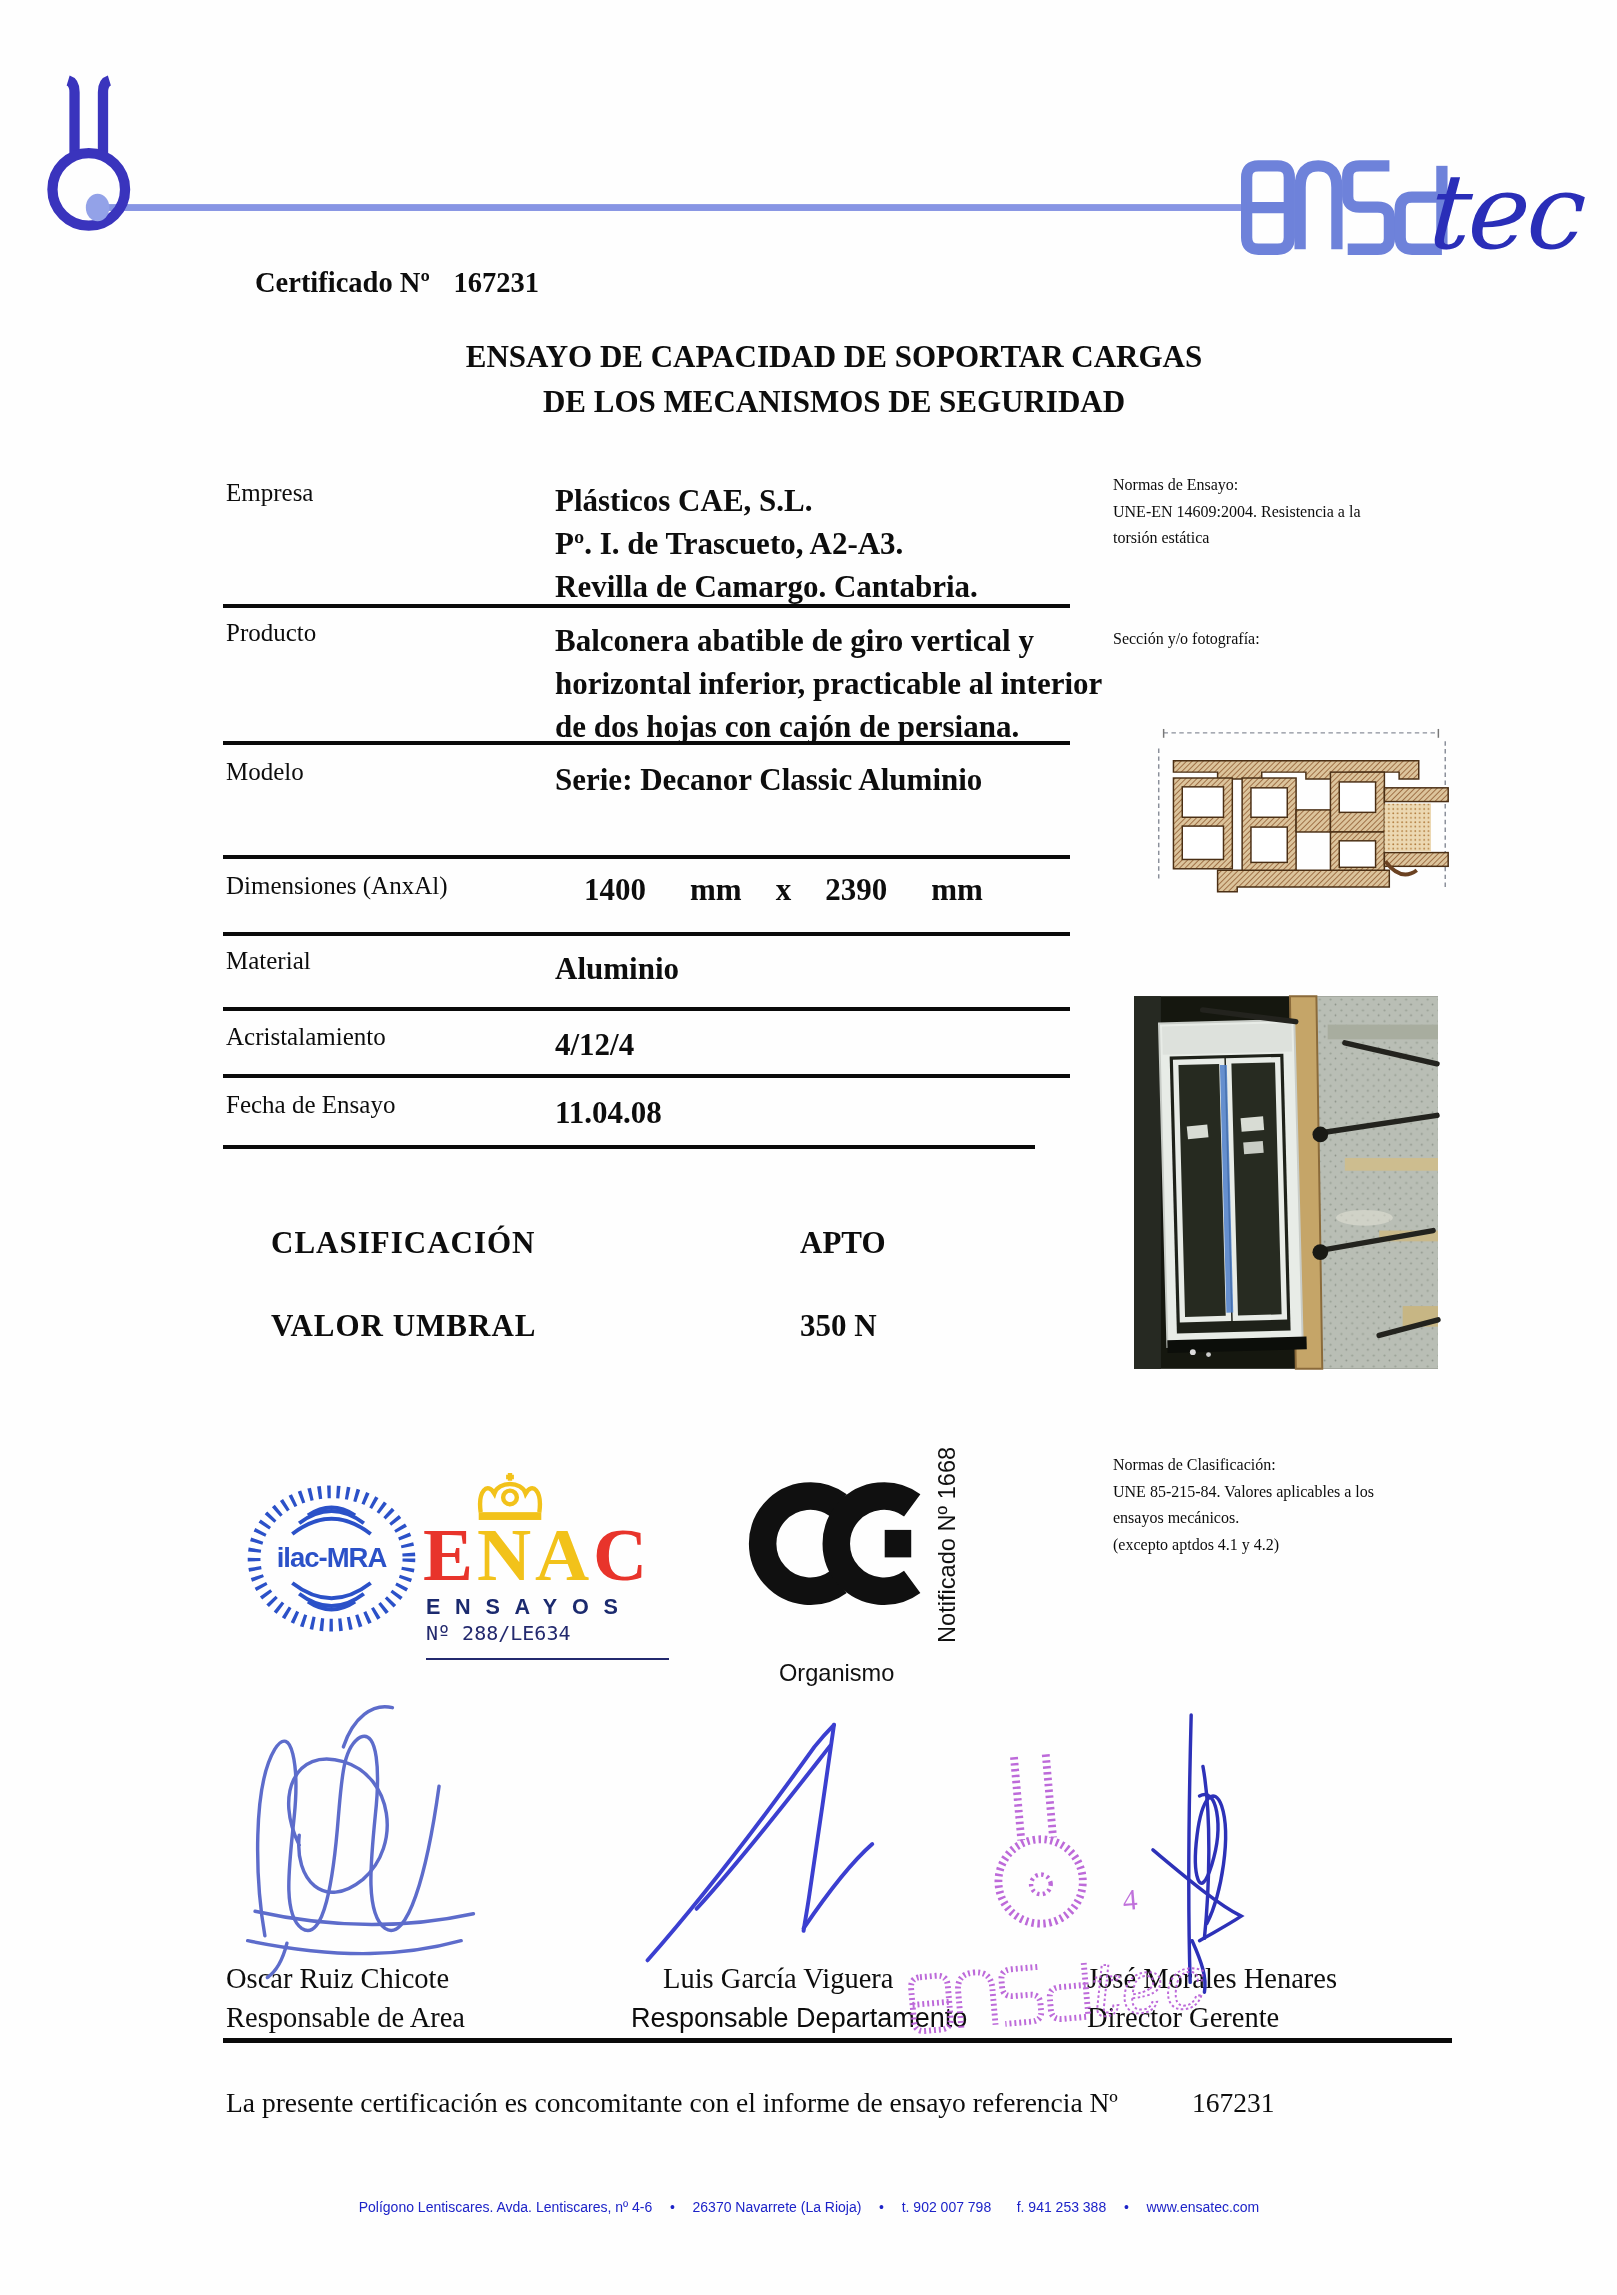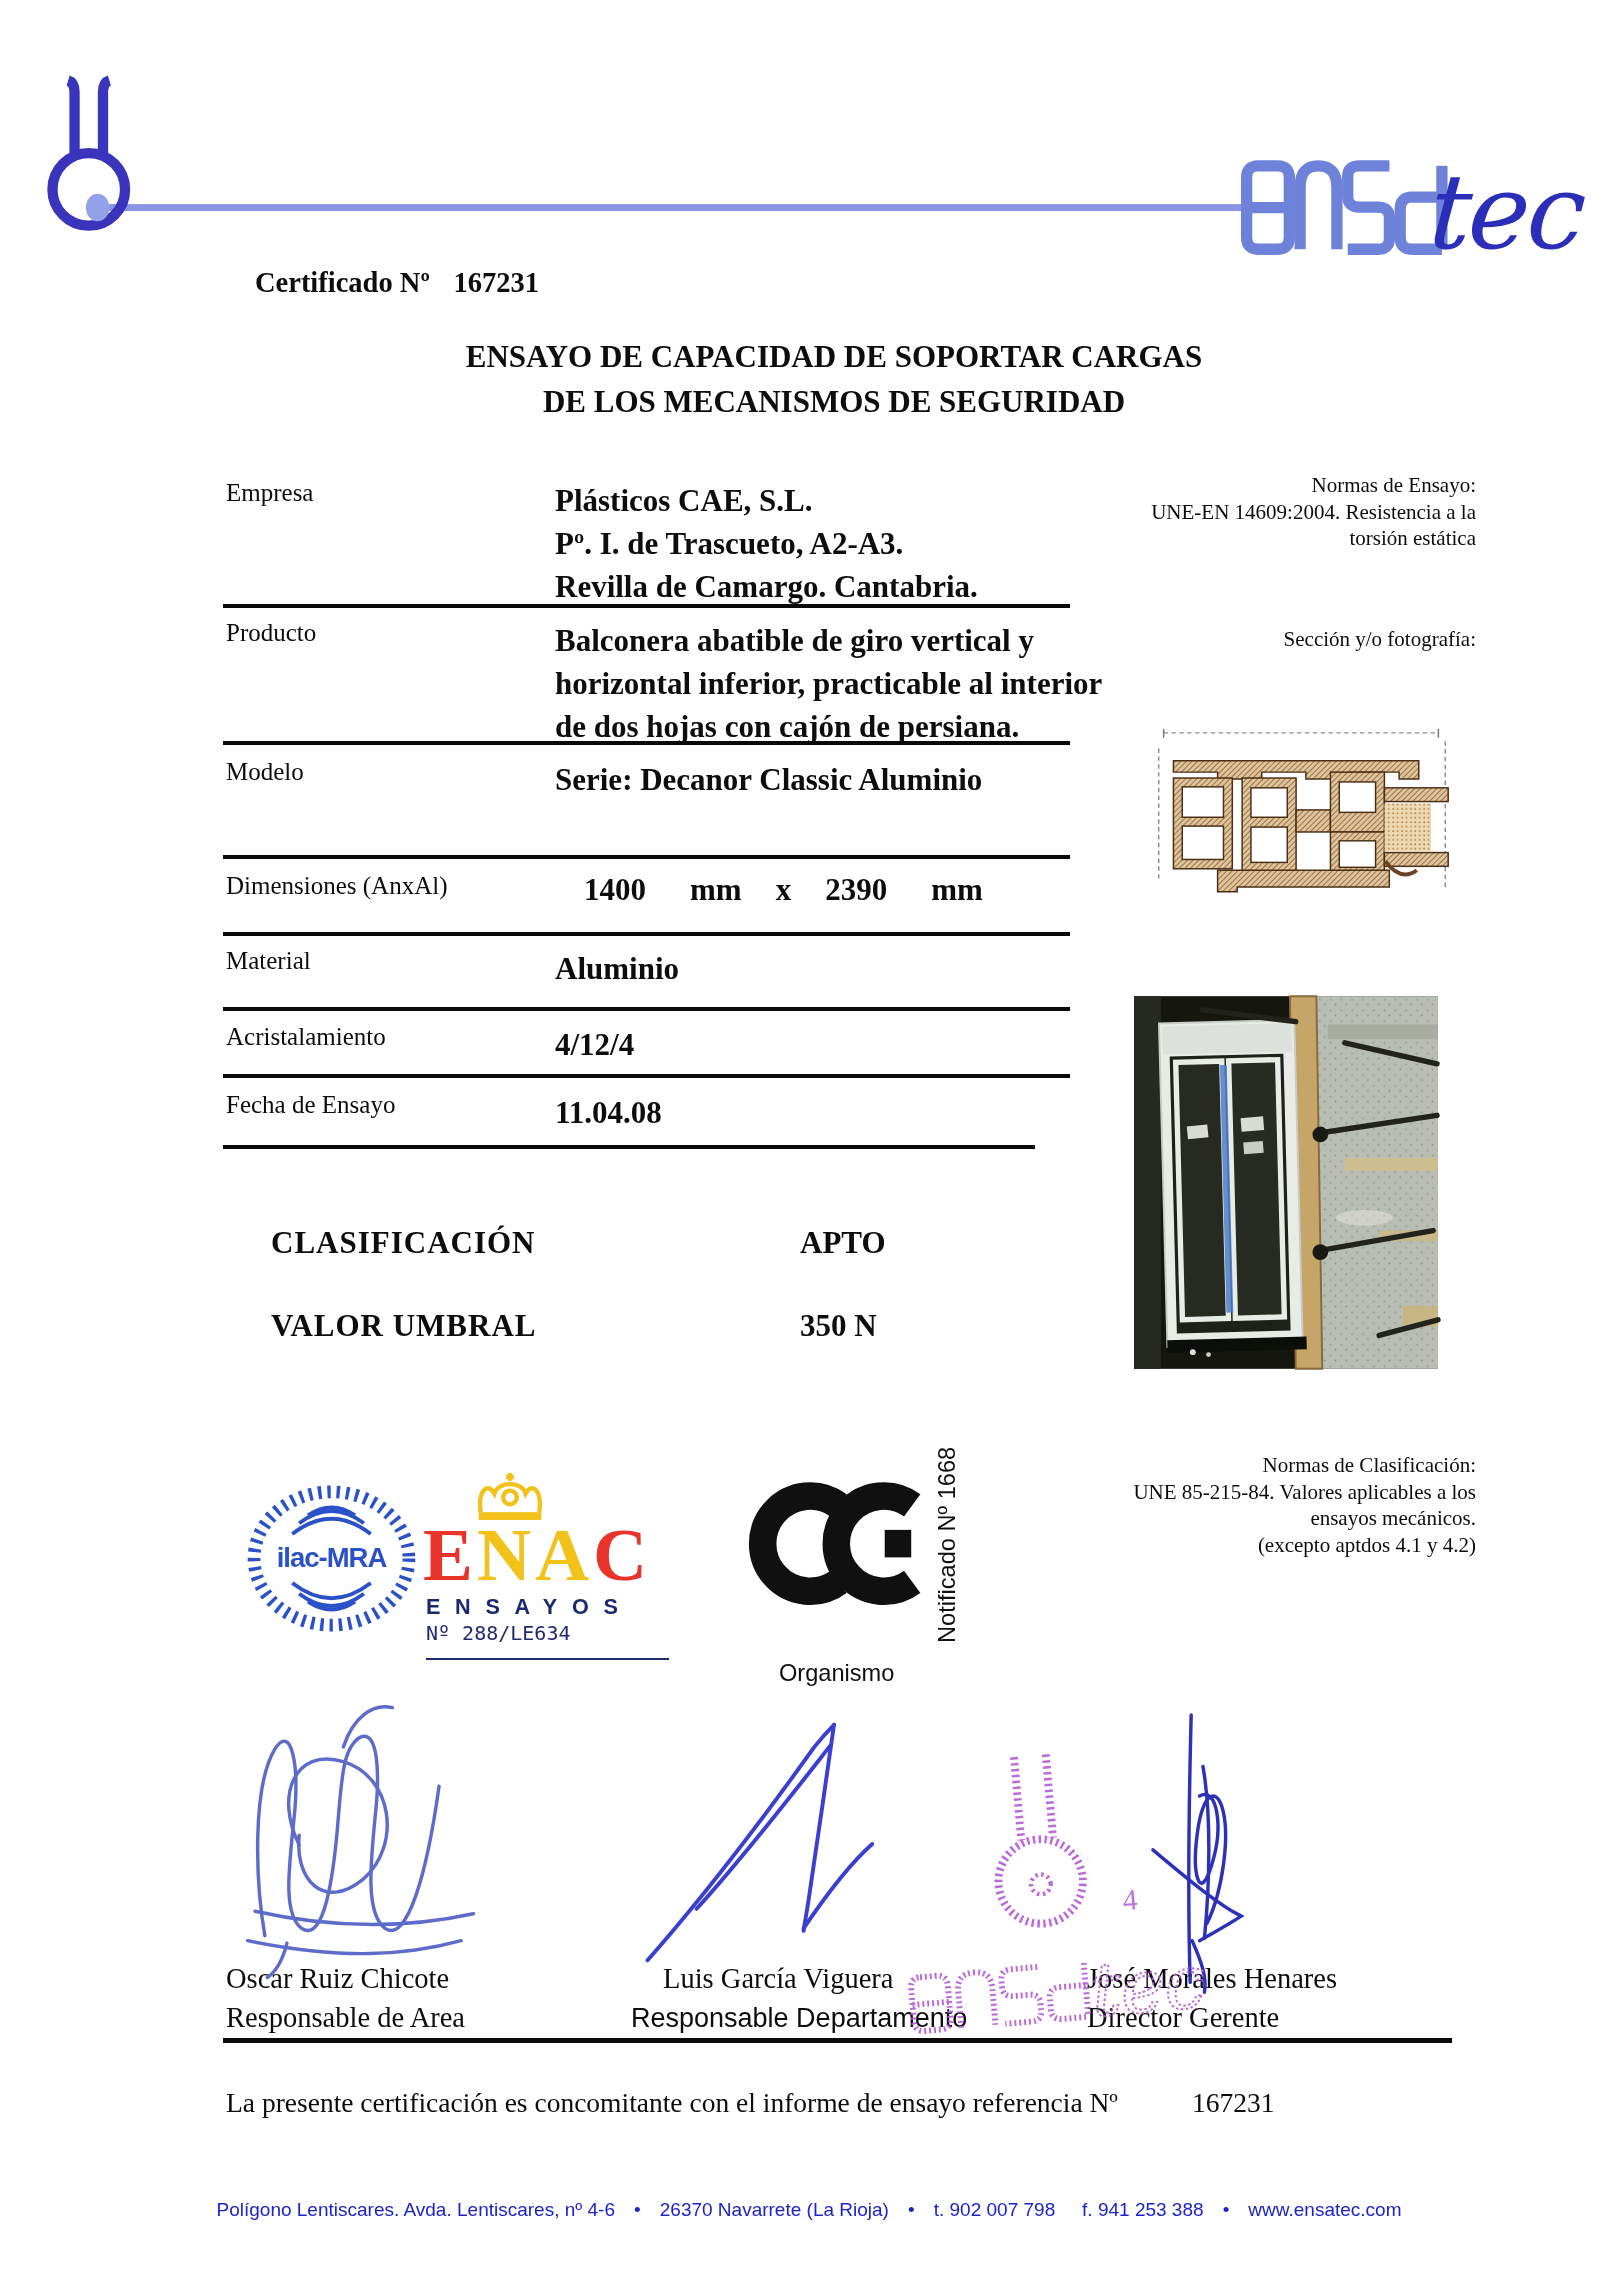--- a/index.html
+++ b/index.html
@@ -5,30 +5,30 @@
   html,body{margin:0;padding:0;background:#ffffff;}
   #page{position:relative;width:1618px;height:2295px;background:#fefefe;overflow:hidden;
         font-family:"Liberation Serif",serif;color:#0d0d0d;}
   .abs{position:absolute;}
   .sans{font-family:"Liberation Sans",sans-serif;}
   .rule{position:absolute;height:4.4px;background:#0a0a0a;}
   .cert-head{left:255px;top:267px;font-size:28.5px;font-weight:bold;display:flex;gap:23.6px;}
   .title-box{left:304px;top:334px;width:1060px;text-align:center;font-size:31px;font-weight:bold;line-height:45px;}
   .f-label{left:226px;font-size:25px;}
   .f-value{left:555px;font-size:31px;font-weight:bold;line-height:43px;}
-  .note{left:1113px;width:363px;font-size:21px;line-height:26.5px;text-align:right;}
+  .note{left:1113px;width:363px;font-size:16px;line-height:26.5px;}
   .res-label{left:271px;font-size:31px;font-weight:bold;letter-spacing:1px;}
   .res-value{left:800px;font-size:31px;font-weight:bold;}
   .dim-row{display:flex;align-items:baseline;}
   .dim-row span{font-weight:bold;font-size:31px;}
   .name{font-size:28.5px;}
   .role{font-size:28.5px;}
   .closing{left:226px;top:2087px;font-size:27.5px;display:flex;}
   .closing .num{margin-left:74px;}
-  .footer{left:0;top:2199px;width:1618px;text-align:center;font-size:19px;color:#1d23c8;
+  .footer{left:0;top:2199px;width:1618px;text-align:center;font-size:14px;color:#1d23c8;
           font-family:"Liberation Sans",sans-serif;letter-spacing:0px;}
   .footer span{margin:0 6.9px;}
   .enac-letters{left:423px;top:1518px;display:flex;font-family:"Liberation Serif",serif;
                 font-weight:bold;font-size:75px;line-height:74px;letter-spacing:3.9px;}
   .enac-sub{left:426px;top:1594px;font-family:"Liberation Sans",sans-serif;font-weight:bold;
             font-size:21.6px;color:#1b2a6e;letter-spacing:14.7px;}
   .enac-num{left:426px;top:1621px;font-size:20px;color:#23296e;border-bottom:2.5px solid #23296e;
             width:243px;padding-bottom:13px;font-family:"DejaVu Sans Mono","Liberation Mono",monospace;}
   .ce-org{left:779px;top:1619px;font-family:"Liberation Sans",sans-serif;font-size:23.6px;color:#101010;margin-top:41px;}
   .ce-not{left:934px;top:1643px;font-family:"Liberation Sans",sans-serif;font-size:23.6px;color:#101010;

